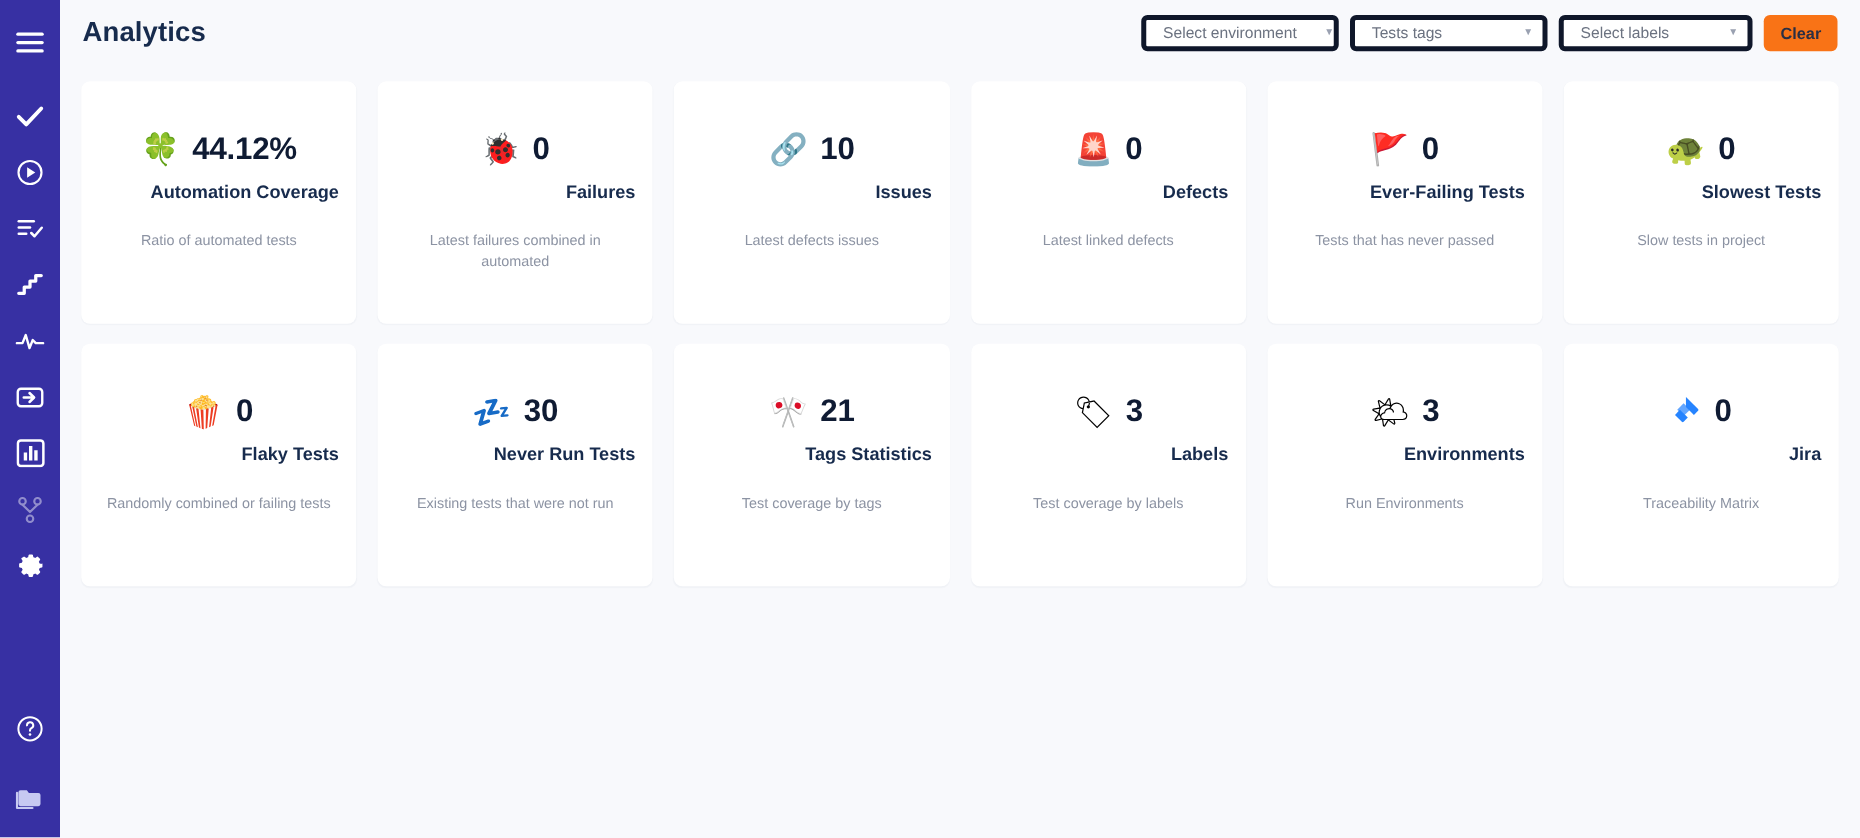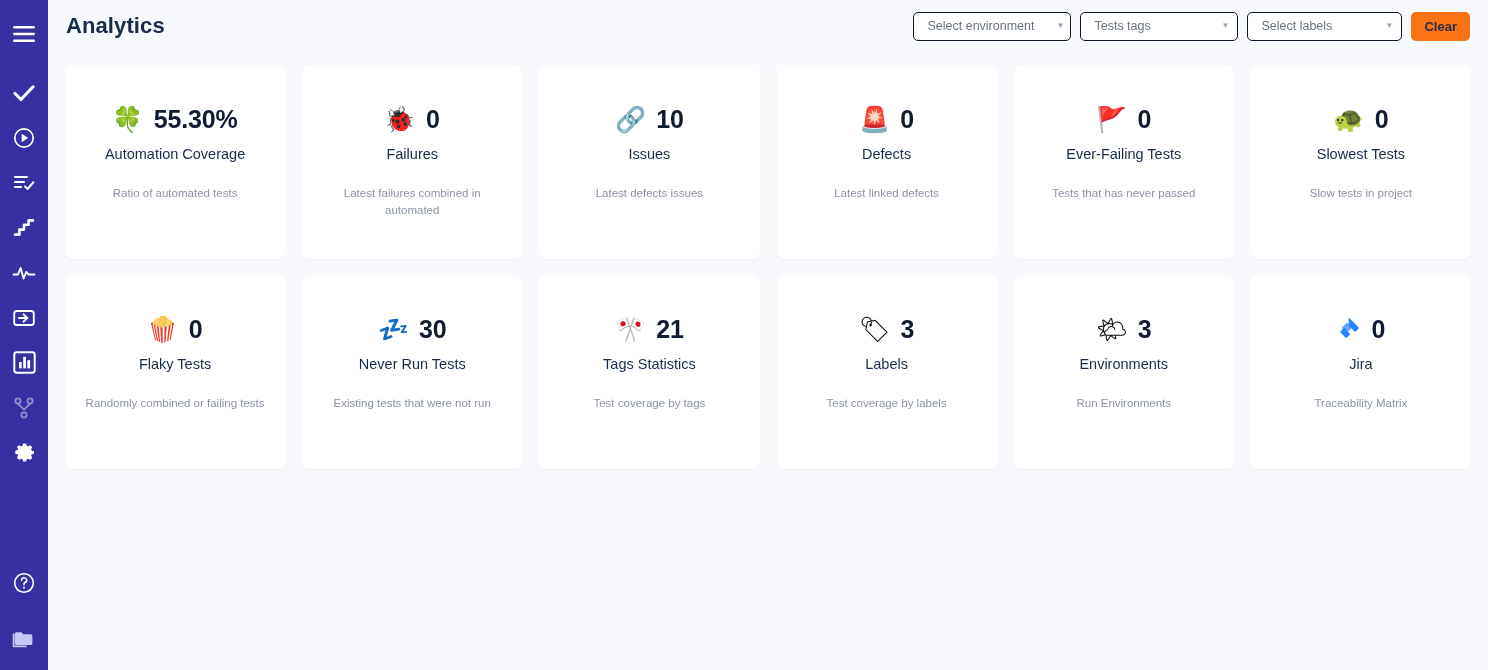--- a/index.html
+++ b/index.html
@@ -74,21 +74,21 @@
     margin-left: auto;
     display: flex;
     align-items: center;
     gap: 9px;
     padding-right: 1px;
   }
 
   .select-box {
     height: 29px;
     background: #ffffff;
-    border: 1px solid #0f172a;
+    border: 4px solid #0f172a;
     border-radius: 5px;
     display: flex;
     align-items: center;
     padding: 0 8px 0 13px;
     cursor: pointer;
   }
   .select-box .sel-text {
     font-size: 12.5px;
     color: #6b7280;
     white-space: nowrap;
@@ -150,23 +150,24 @@
   }
   .card-value {
     font-size: 25px;
     font-weight: bold;
     color: #0f1b33;
     letter-spacing: -0.2px;
   }
   .card-title {
     margin-top: 6px;
     font-size: 14.5px;
-    font-weight: normal;
+    font-weight: bold;
     color: #172b4d;
     line-height: 1.33;
+    text-align: right;
   }
   .card-desc {
     margin-top: 21px;
     font-size: 11.5px;
     color: #8c93a3;
     line-height: 1.42;
   }
 </style>
 </head>
 <body>
@@ -316,21 +317,21 @@
         </div>
 
         <button id="clear-btn">Clear</button>
       </div>
     </div>
 
     <div id="cards">
         <div class="card">
           <div class="card-head">
             <span class="card-emoji">🍀</span>
-            <span class="card-value">55.30%</span>
+            <span class="card-value">44.12%</span>
           </div>
           <div class="card-title">Automation Coverage</div>
           <div class="card-desc">Ratio of automated tests</div>
         </div>
         <div class="card">
           <div class="card-head">
             <span class="card-emoji">🐞</span>
             <span class="card-value">0</span>
           </div>
           <div class="card-title">Failures</div>

